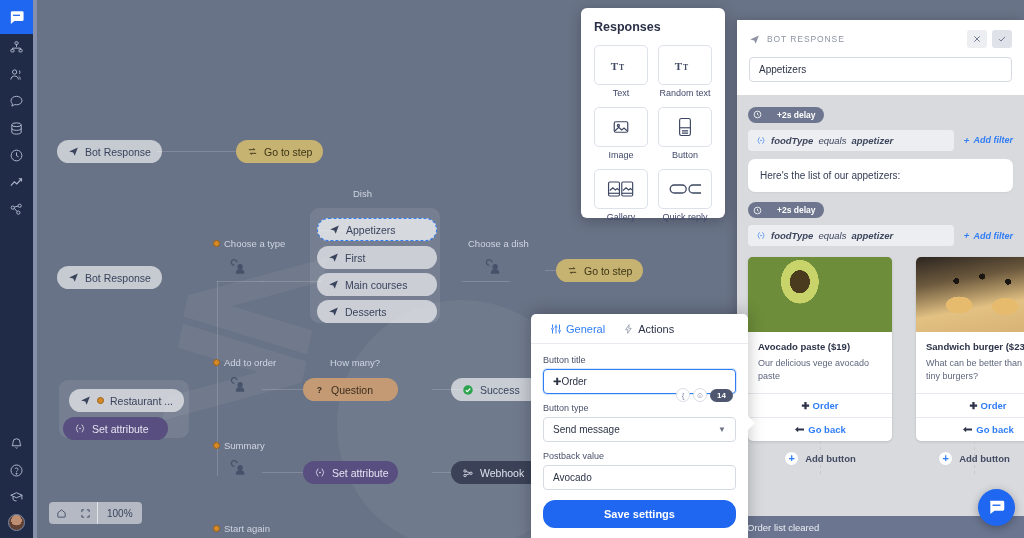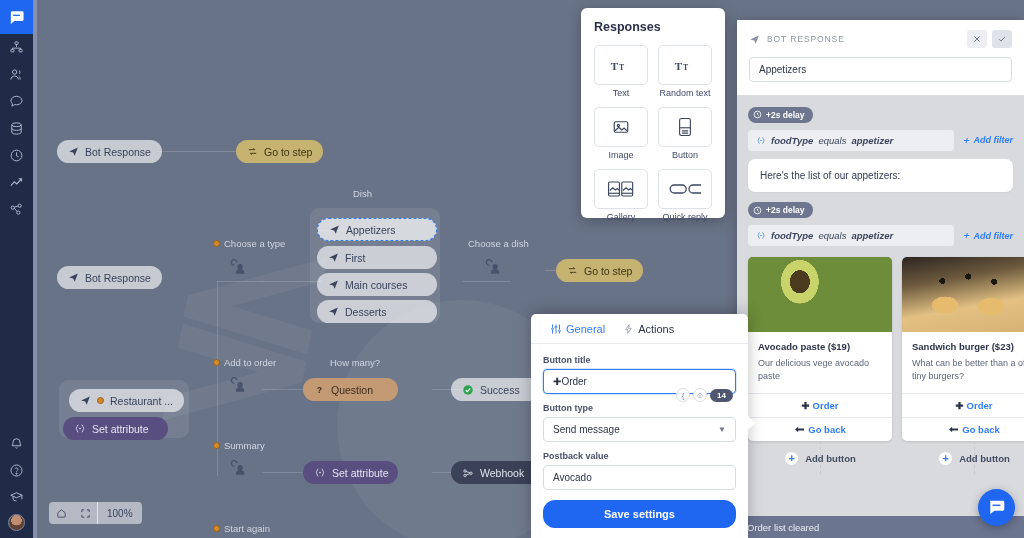--- a/index.html
+++ b/index.html
@@ -145,42 +145,42 @@
     display: flex; align-items: center; justify-content: center; color: #59627c;
   }
   .pv-hbtn.ok { background: #dfe2e8; }
   .pv-input {
     width: 100%; height: 25px; border: 1px solid #d6dae2; border-radius: 4px;
     font-size: 10px; color: #2d3446; padding: 0 9px;
     font-family: "Liberation Sans", sans-serif; background: #fff;
   }
   .pv-body { padding: 10px 11px 0; }
   .delay {
-    display: inline-flex; align-items: center; gap: 4px;
+    display: inline-flex; align-items: center; gap: 15px;
     background: #6d768e; color: #fff; border-radius: 10px;
     font-size: 8.5px; font-weight: bold; padding: 3px 8px 3px 5px;
     margin-bottom: 7px;
   }
   .filterrow { display: flex; align-items: center; margin-bottom: 8px; font-style: italic; }
   .filterbox {
     flex: 1 1 auto; background: #eceef1; border-radius: 4px;
     height: 21px; display: flex; align-items: center; gap: 5px;
     padding: 0 8px; font-size: 9.5px; color: #3e465e;
   }
   .filterbox b { font-weight: bold; }
   .addfilter {
     color: #2f7df5; font-size: 9px; font-weight: bold;
     margin-left: 8px; white-space: nowrap; display:flex; align-items:center; gap:3px;
   }
   .msgbubble {
     background: #fff; border-radius: 7px; padding: 11px 12px;
     font-size: 10px; color: #353d55; margin-bottom: 9px;
     box-shadow: 0 1px 2px rgba(0,0,0,.05);
   }
-  .gallery { display: flex; gap: 10px; margin-top: 11px; }
+  .gallery { display: flex; gap: 24px; margin-top: 11px; }
   .gcard {
     width: 144px; flex: 0 0 144px; background: #fff; border-radius: 5px;
     overflow: hidden; box-shadow: 0 1px 3px rgba(0,0,0,.12);
   }
   .gimg { height: 75px; width: 100%; }
   .gimg.avocado {
     background:
       radial-gradient(ellipse 26px 30px at 36% 33%, #4a3a1e 0 38%, #c8d36a 39% 72%, #6d8d3a 73% 100%),
       radial-gradient(ellipse 30px 26px at 58% 68%, #b9cf57 0 55%, #5e8338 56% 100%),
       linear-gradient(150deg, #d9cdb8 0%, #c9bda6 45%, #ddd2bd 100%);
@@ -239,21 +239,21 @@
     display: flex; flex-direction: column;
   }
   .st-tabs { display: flex; border-bottom: 1px solid #e8eaef; padding: 0 10px; }
   .st-tab {
     display: flex; align-items: center; gap: 4px;
     font-size: 11px; font-weight: normal; padding: 9px 9px 8px;
     color: #2c3348;
   }
   .st-tab.active { color: #2f7df5; }
   .st-body { padding: 11px 12px 0; flex: 1 1 auto; }
-  .st-label { font-size: 9px; color: #49506a; margin-bottom: 4px; font-weight: bold; }
+  .st-label { font-size: 9px; color: #49506a; margin-bottom: 4px; }
   .st-field {
     width: 100%; height: 25px; border: 1px solid #d6dae2; border-radius: 4px;
     font-size: 10px; color: #2d3446; padding: 0 9px; background: #fff;
     font-family: "Liberation Sans", sans-serif;
     display: flex; align-items: center; gap: 2px;
   }
   .st-field.focused { border-color: #2f7df5; box-shadow: 0 0 0 1px rgba(47,125,245,.18); }
   .fieldwrap { position: relative; margin-bottom: 9px; }
   .fieldtools {
     position: absolute; right: 3px; bottom: -8px;

